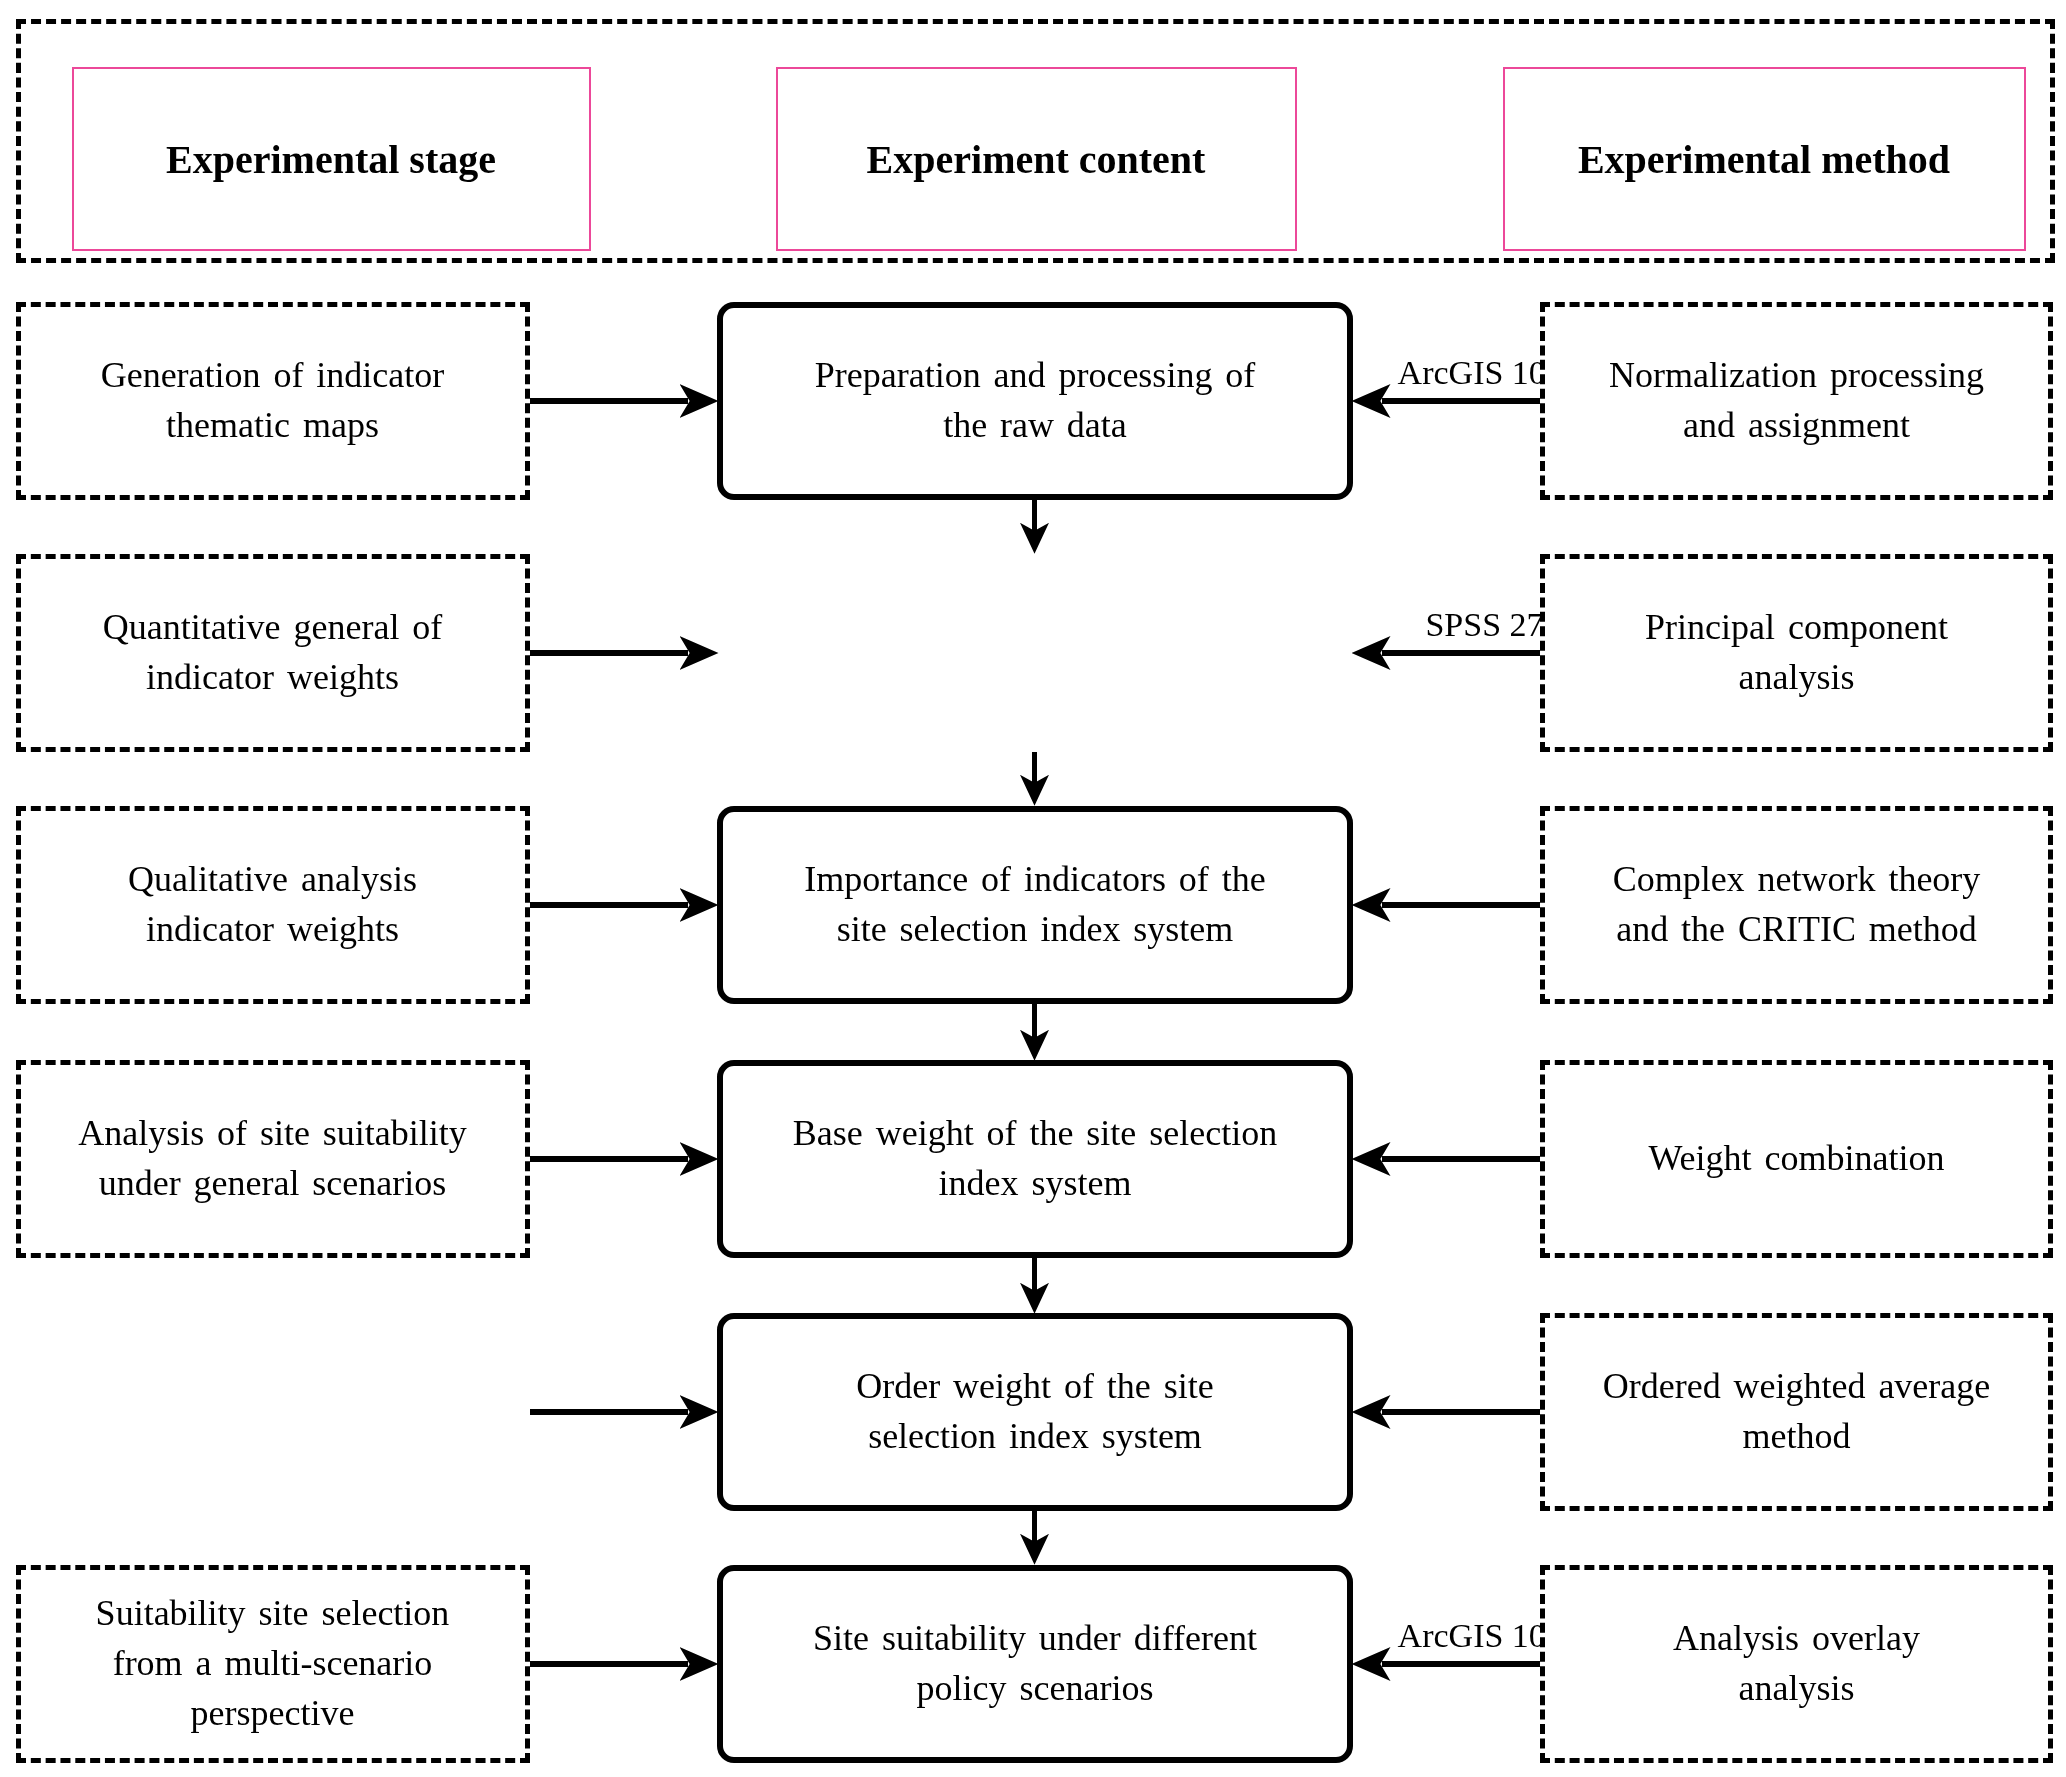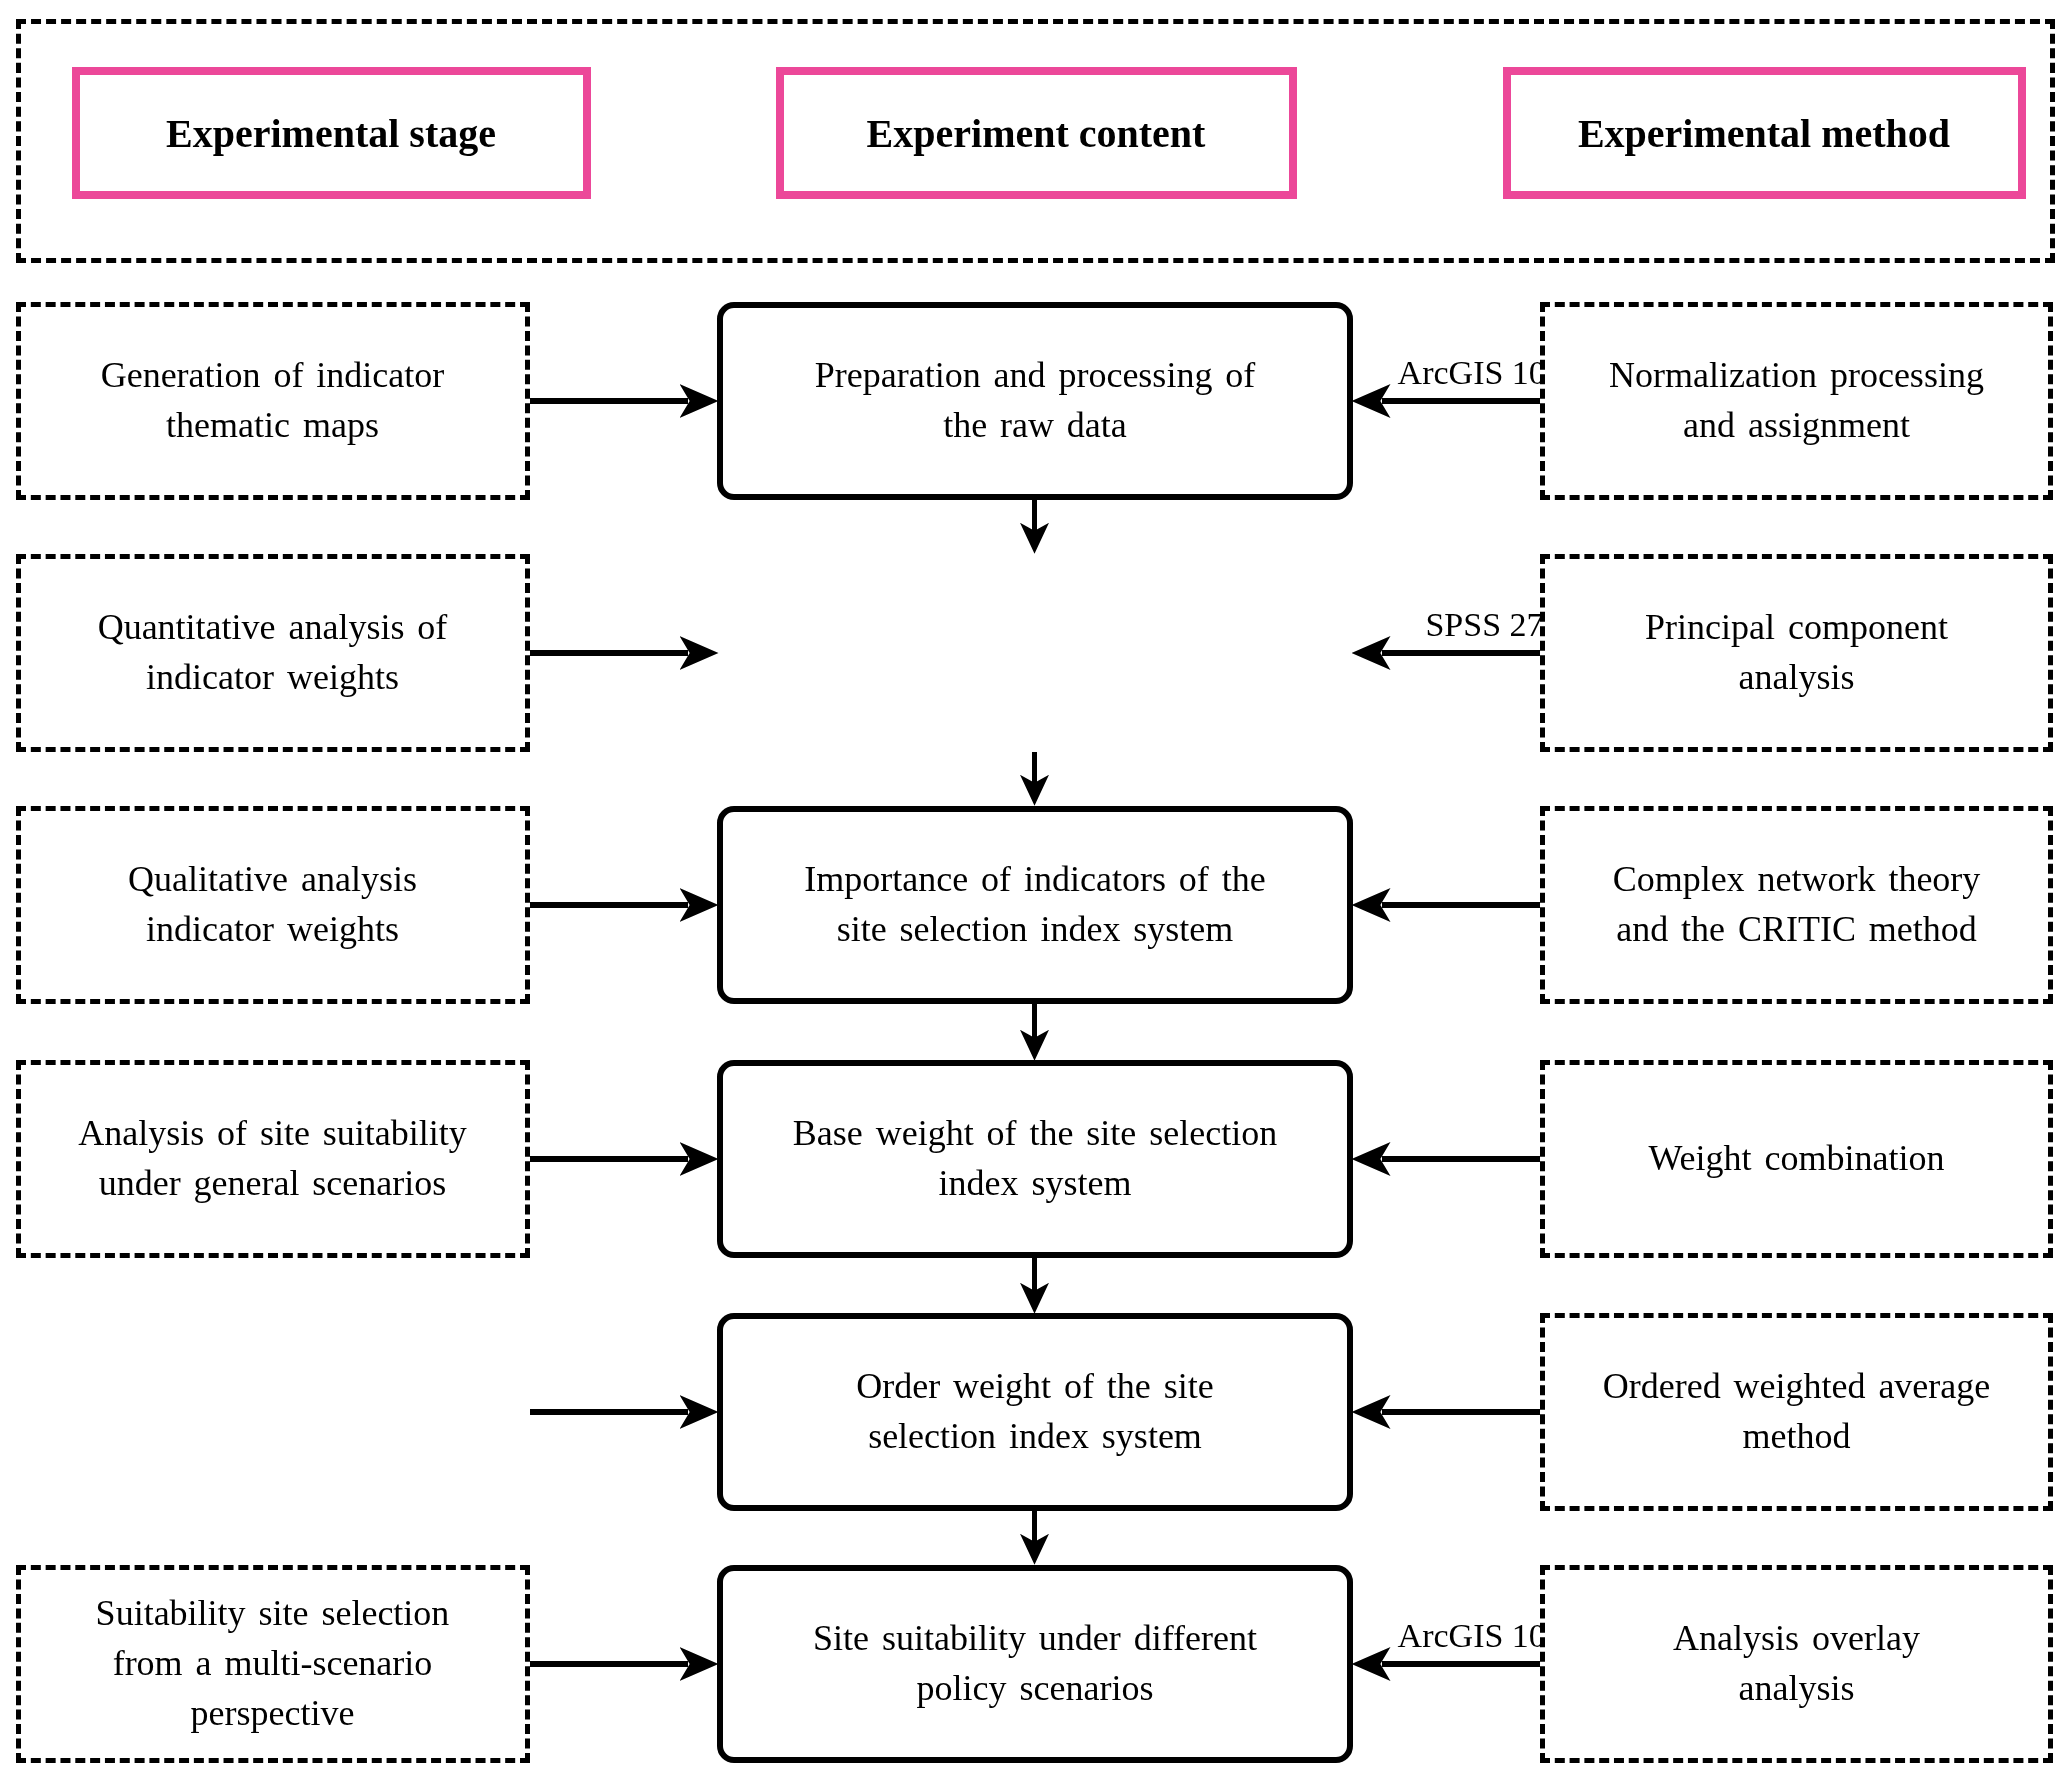--- a/index.html
+++ b/index.html
@@ -6,21 +6,21 @@
   .canvas{
     position:relative;width:2066px;height:1777px;background:#ffffff;
     font-family:"Liberation Serif","DejaVu Serif",serif;color:#000000;overflow:hidden;
   }
   
   .header-band{
     position:absolute;left:15.5px;top:19.4px;width:2039px;height:244px;
     border:5.4px dashed #000;box-sizing:border-box;
   }
   .hbox{
-    position:absolute;top:43px;height:132px;border:8px solid #ec4899;box-sizing:border-box;
+    position:absolute;top:43px;height:184px;border:2px solid #ec4899;box-sizing:border-box;
     display:flex;align-items:center;justify-content:center;
     font-weight:bold;font-size:40px;text-align:center;background:#fff;
   }
   .hbox1{left:51px;width:519px;}
   .hbox2{left:755px;width:521px;}
   .hbox3{left:1482px;width:523px;}
   
   .row{position:absolute;left:0;width:2066px;height:198px;}
   .box{
     position:absolute;top:0;height:100%;box-sizing:border-box;background:#fff;
@@ -83,21 +83,21 @@
     <div class="arrow a-right">
       <div class="a-line"></div>
       <div class="a-head head-left"></div>
       <div class="tool-label">ArcGIS 10.2</div>
     </div>
     <div class="box dashed method-col">Normalization processing
 and assignment</div>
   </div>
 
   <div class="row" style="top:554px">
-    <div class="box dashed stage-col">Quantitative analysis of
+    <div class="box dashed stage-col">Quantitative general of
 indicator weights</div>
     <div class="arrow a-left">
       <div class="a-line"></div>
       <div class="a-head head-right"></div>
     </div>
     <div class="arrow a-right">
       <div class="a-line"></div>
       <div class="a-head head-left"></div>
       <div class="tool-label">SPSS 27</div>
     </div>

